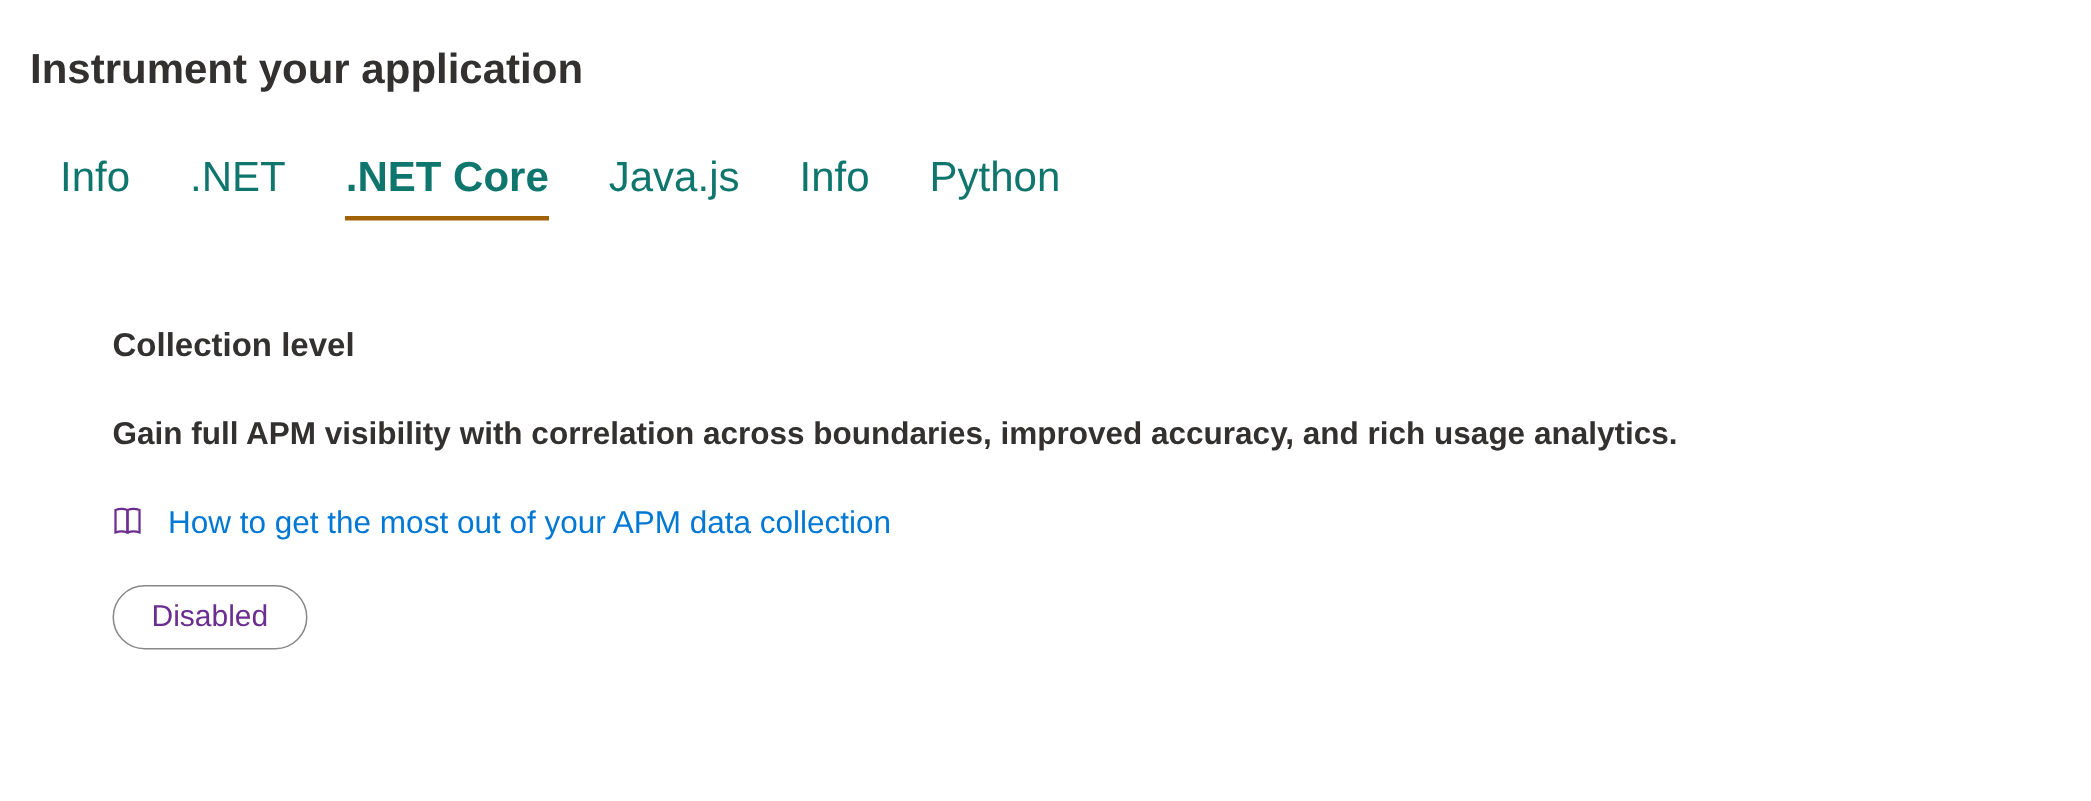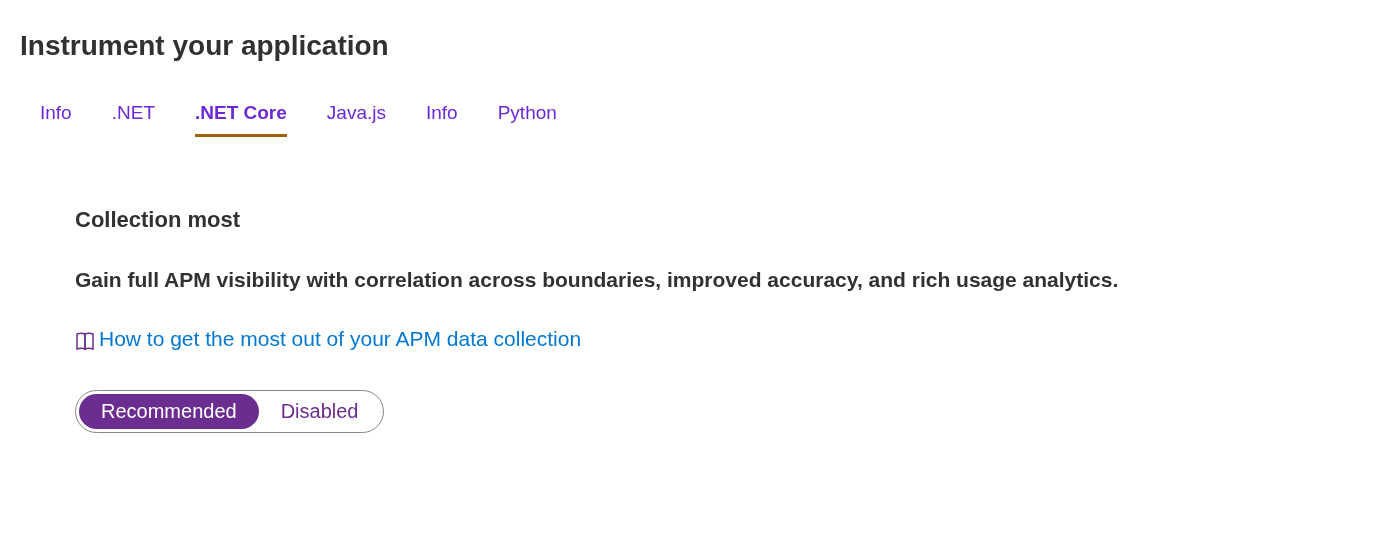--- a/index.html
+++ b/index.html
@@ -20,23 +20,23 @@
       color: #323130;
       margin-bottom: 40px;
     }
     .tabs {
       display: flex;
       gap: 40px;
       padding-left: 20px;
       margin-bottom: 70px;
     }
     .tab {
-      font-size: 19px;
+      font-size: 28px;
       font-weight: 400;
-      color: #6d28d9;
+      color: #0f766e;
       padding-bottom: 10px;
       cursor: pointer;
       border-bottom: 3px solid transparent;
     }
     .tab.active {
       font-weight: 600;
       border-bottom: 3px solid #a16207;
     }
     .content {
       padding-left: 55px;
@@ -48,23 +48,23 @@
       margin-bottom: 35px;
     }
     .description {
       font-size: 21px;
       font-weight: 700;
       color: #323130;
       margin-bottom: 35px;
     }
     .link-row {
       display: flex;
-      align-items: flex-end;
-      gap: 2px;
-      margin-bottom: 39px;
+      align-items: flex-start;
+      gap: 15px;
+      margin-bottom: 29px;
     }
     .book-icon {
       display: inline-flex;
       align-items: center;
       justify-content: center;
     }
     .link-text {
       font-size: 21px;
       color: #0078d4;
       cursor: pointer;
@@ -97,30 +97,29 @@
 <div class="tabs">
   <div class="tab">Info</div>
   <div class="tab">.NET</div>
   <div class="tab active">.NET Core</div>
   <div class="tab">Java.js</div>
   <div class="tab">Info</div>
   <div class="tab">Python</div>
 </div>
 
 <div class="content">
-  <h2 class="section-title">Collection most</h2>
+  <h2 class="section-title">Collection level</h2>
   <p class="description">Gain full APM visibility with correlation across boundaries, improved accuracy, and rich usage analytics.</p>
 
   <div class="link-row">
     <span class="book-icon">
       <svg width="22" height="20" viewBox="0 0 22 20" fill="none" stroke="#6b2d90" stroke-width="1.5">
         <path d="M2 3 C2 3 6 1.5 10 3 L10 18 C6 16.5 2 18 2 18 Z"></path>
         <path d="M10 3 C14 1.5 18 3 18 3 L18 18 C18 18 14 16.5 10 18 Z"></path>
       </svg>
     </span>
     <span class="link-text">How to get the most out of your APM data collection</span>
   </div>
 
   <div class="toggle-group">
-    <div class="toggle-option selected">Recommended</div>
     <div class="toggle-option">Disabled</div>
   </div>
 </div>
 
 </body></html>

